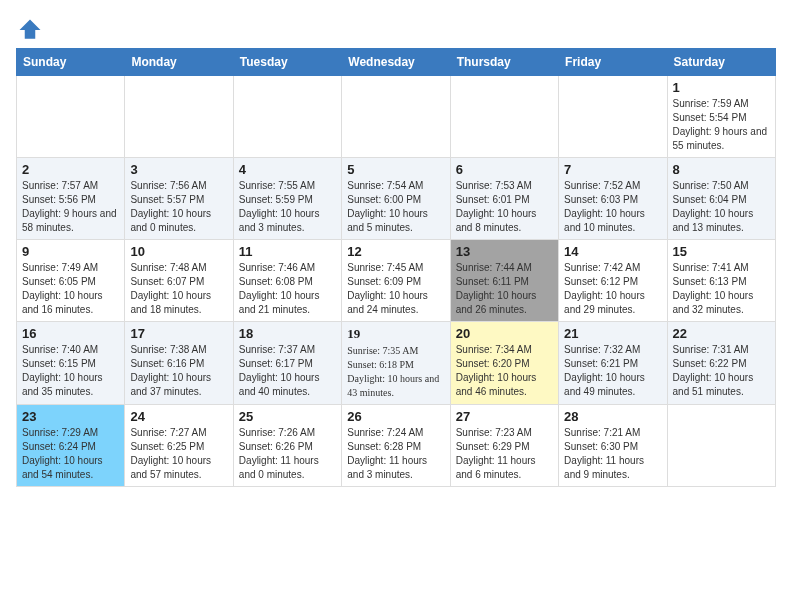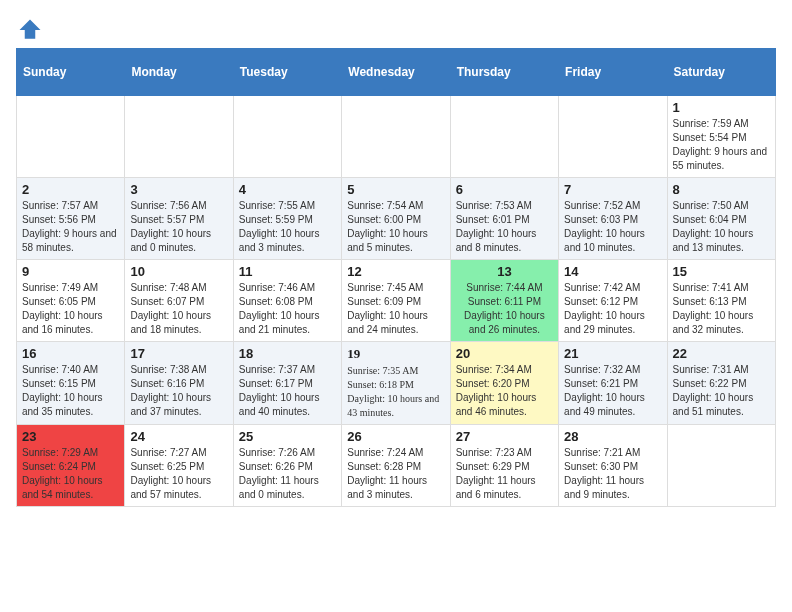--- a/index.html
+++ b/index.html
@@ -47,21 +47,21 @@
     }
     .calendar {
       width: 100%;
       border-collapse: collapse;
       font-size: 11px;
     }
     .calendar th {
       background: #3a7abf;
       color: #fff;
       text-align: left;
-      padding: 16px 6px;
+      padding: 6px 6px;
       font-size: 12px;
       font-weight: bold;
       border: 1px solid #3a7abf;
     }
     .calendar td {
       width: calc(100% / 7);
       vertical-align: top;
       padding: 4px 5px;
       border: 1px solid #ddd;
       min-height: 80px;
@@ -209,21 +209,21 @@
 Daylight: 10 hours
 and 21 minutes.</div>
         </td>
         <td style="background: rgb(255, 255, 255);">
           <span class="day-number">12</span>
           <div class="day-info">Sunrise: 7:45 AM
 Sunset: 6:09 PM
 Daylight: 10 hours
 and 24 minutes.</div>
         </td>
-        <td style="background: #86efac; text-align: center;">
+        <td style="background: #a3a3a3;">
           <span class="day-number">13</span>
           <div class="day-info">Sunrise: 7:44 AM
 Sunset: 6:11 PM
 Daylight: 10 hours
 and 26 minutes.</div>
         </td>
         <td style="background: rgb(255, 255, 255);">
           <span class="day-number">14</span>
           <div class="day-info">Sunrise: 7:42 AM
 Sunset: 6:12 PM
@@ -283,21 +283,21 @@
         </td>
         <td style="background: rgb(240, 244, 249);">
           <span class="day-number">22</span>
           <div class="day-info">Sunrise: 7:31 AM
 Sunset: 6:22 PM
 Daylight: 10 hours
 and 51 minutes.</div>
         </td>
       </tr>
       <tr>
-        <td style="background: #ef4444; margin-top: 29px;">
+        <td style="background: #7dd3fc; margin-top: 29px;">
           <span class="day-number">23</span>
           <div class="day-info">Sunrise: 7:29 AM
 Sunset: 6:24 PM
 Daylight: 10 hours
 and 54 minutes.</div>
         </td>
         <td style="background: rgb(255, 255, 255);">
           <span class="day-number">24</span>
           <div class="day-info">Sunrise: 7:27 AM
 Sunset: 6:25 PM

